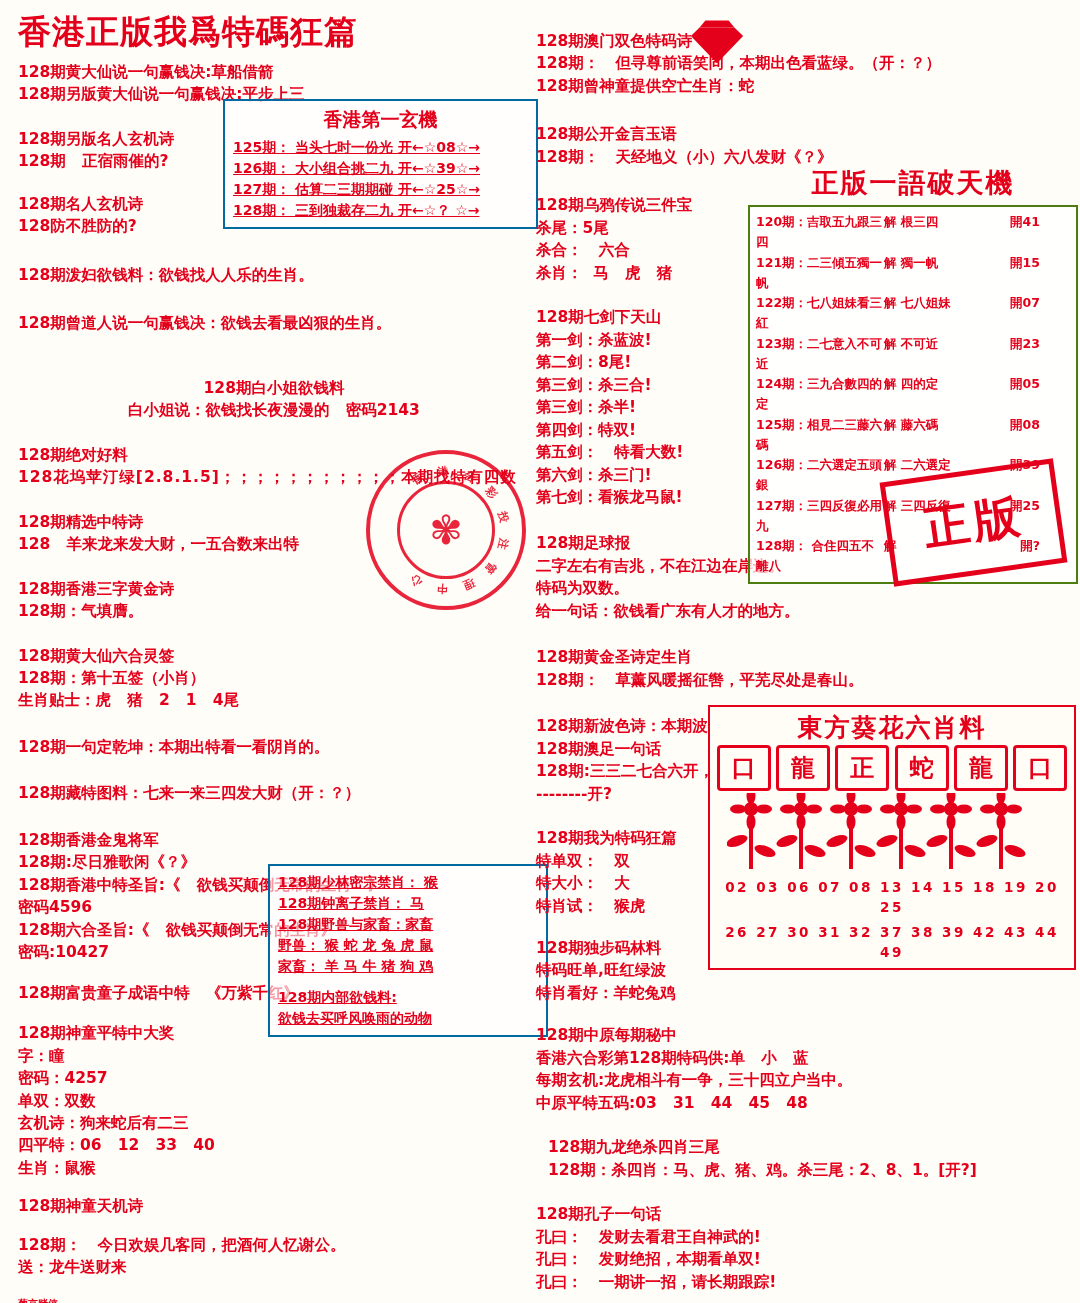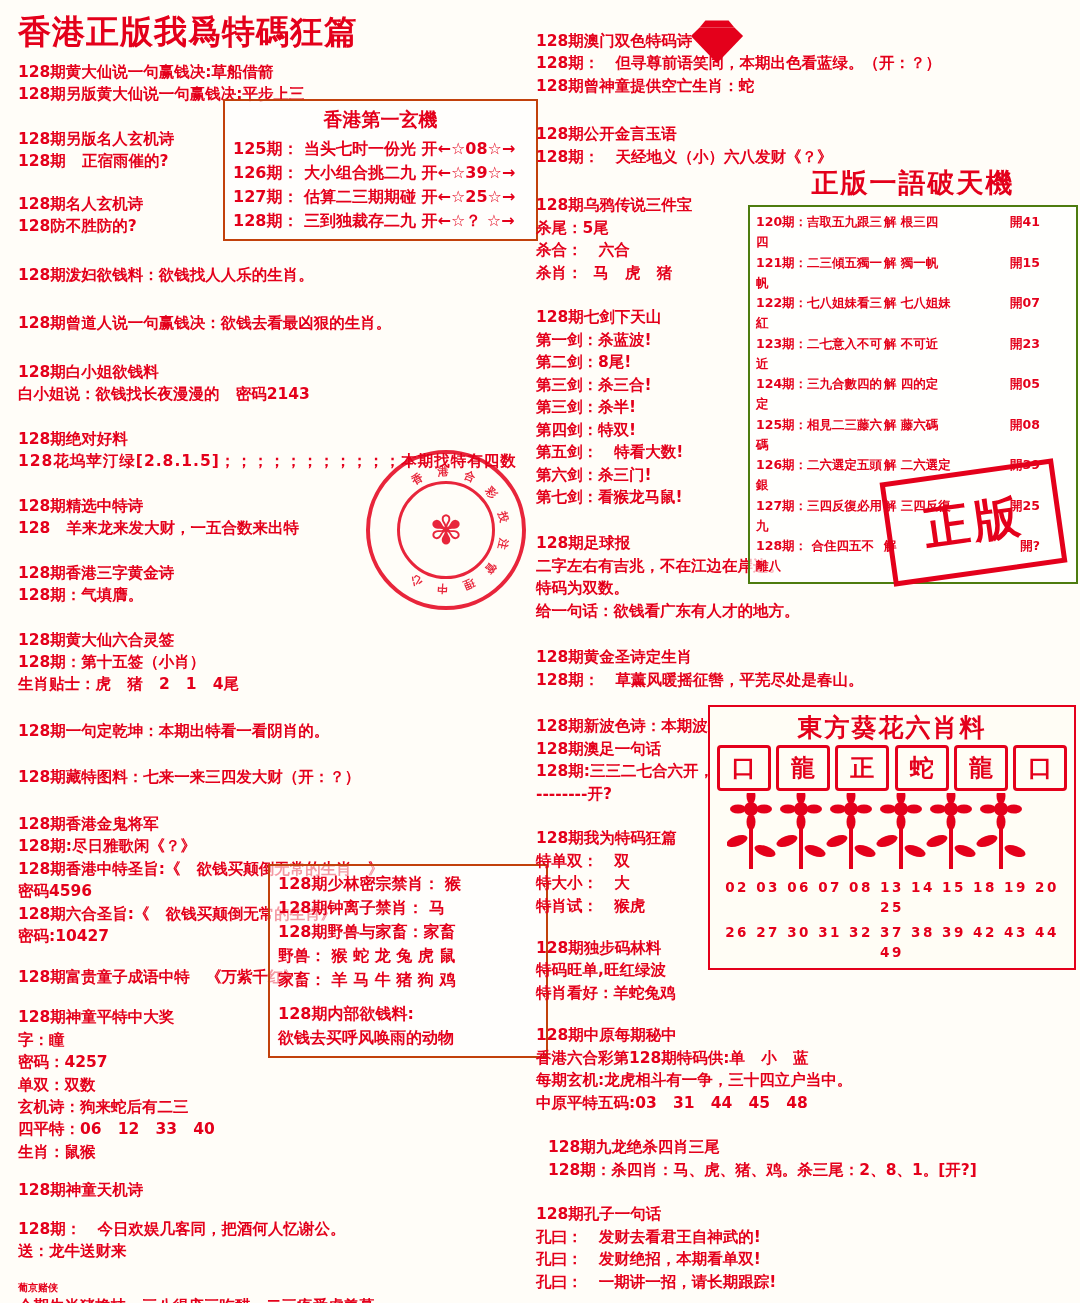--- a/index.html
+++ b/index.html
@@ -14,24 +14,24 @@
   .colR{left:536px;width:530px;}
   h1.title{
     font-size:33px;font-weight:bold;margin:10px 0 6px 0;letter-spacing:1px;
     color:#e4001b;font-family:"DejaVu Serif","Liberation Serif",serif;
   }
   .blk{margin:0 0 13px 0;}
   .ln{font-size:15.5px;line-height:1.45;font-weight:bold;white-space:pre-wrap;}
   .ln.sm{font-size:10px;}
 
   
-  .box{border:2px solid #c2410c;padding:6px 8px;margin:6px 0 12px 0;background:rgba(255,255,255,.6);}
+  .box{border:2px solid #0369a1;padding:6px 8px;margin:6px 0 12px 0;background:rgba(255,255,255,.6);}
   .box .bt{font-size:19px;font-weight:bold;text-align:center;margin-bottom:4px;
     font-family:"DejaVu Serif","Liberation Serif",serif;}
-  .box .bl{font-size:16px;line-height:1.5;font-weight:bold;}
+  .box .bl{font-size:14px;line-height:1.5;font-weight:bold;text-decoration:underline;}
 
   .box1{position:absolute;left:205px;top:93px;width:295px;}
   .box2{position:absolute;left:250px;top:858px;width:260px;}
 
   
   .banner{position:absolute;left:212px;top:165px;width:330px;}
   .bantitle{font-size:27px;font-weight:bold;text-align:center;letter-spacing:2px;
     font-family:"DejaVu Serif","Liberation Serif",serif;}
   .bbox{border:2px solid #4d7c0f;margin-top:4px;padding:5px 6px;background:rgba(255,255,255,.7);}
   .brow{display:flex;font-size:12.5px;line-height:1.62;font-weight:bold;}
@@ -94,21 +94,21 @@
     </div>
 
     <div class="blk" style="margin-top:26px;">
       <div class="ln">128期泼妇欲钱料：欲钱找人人乐的生肖。</div>
     </div>
 
     <div class="blk" style="margin-top:26px;">
       <div class="ln">128期曾道人说一句赢钱决：欲钱去看最凶狠的生肖。</div>
     </div>
 
-    <div class="blk" style="margin-top:26px;">
+    <div class="blk" style="margin-top:42px;text-align:center;">
       <div class="ln">128期白小姐欲钱料</div>
       <div class="ln">白小姐说：欲钱找长夜漫漫的   密码2143</div>
     </div>
 
     <div class="blk" style="margin-top:22px;">
       <div class="ln">128期绝对好料</div>
       <div class="ln dots">128花坞苹汀绿[2.8.1.5]；；；；；；；；；；；本期找特有四数</div>
     </div>
 
     <div class="blk" style="margin-top:22px;">

